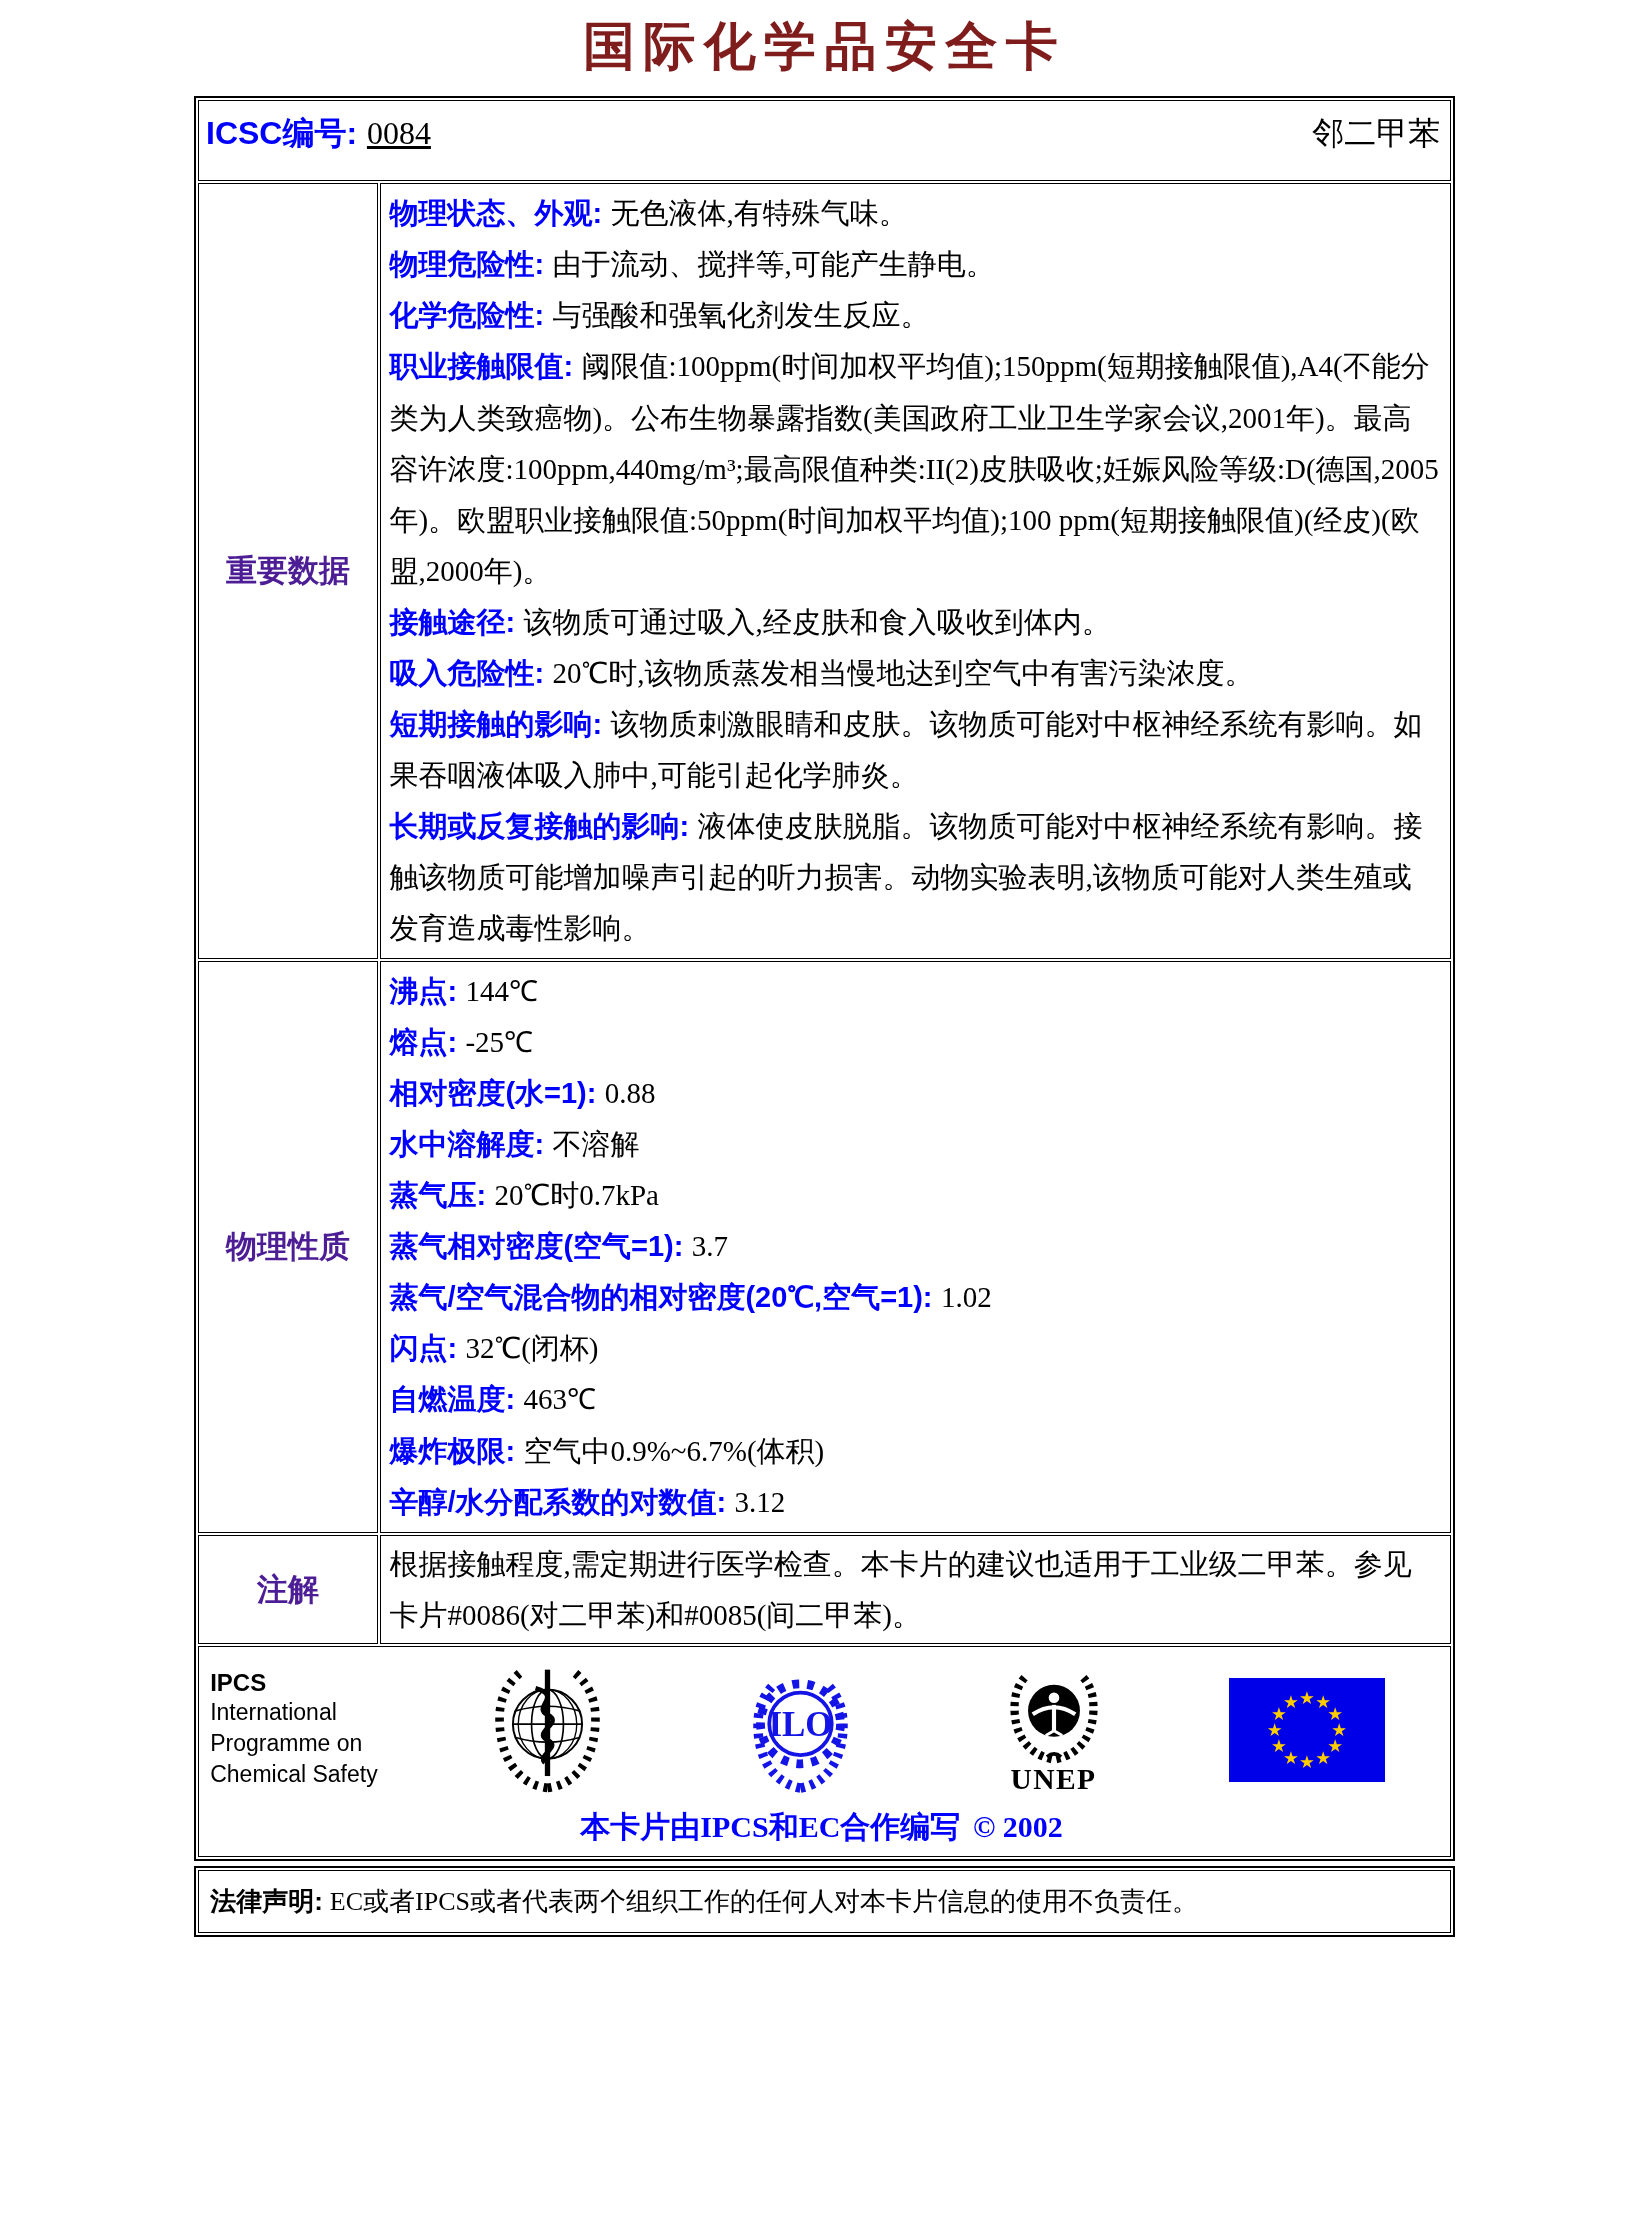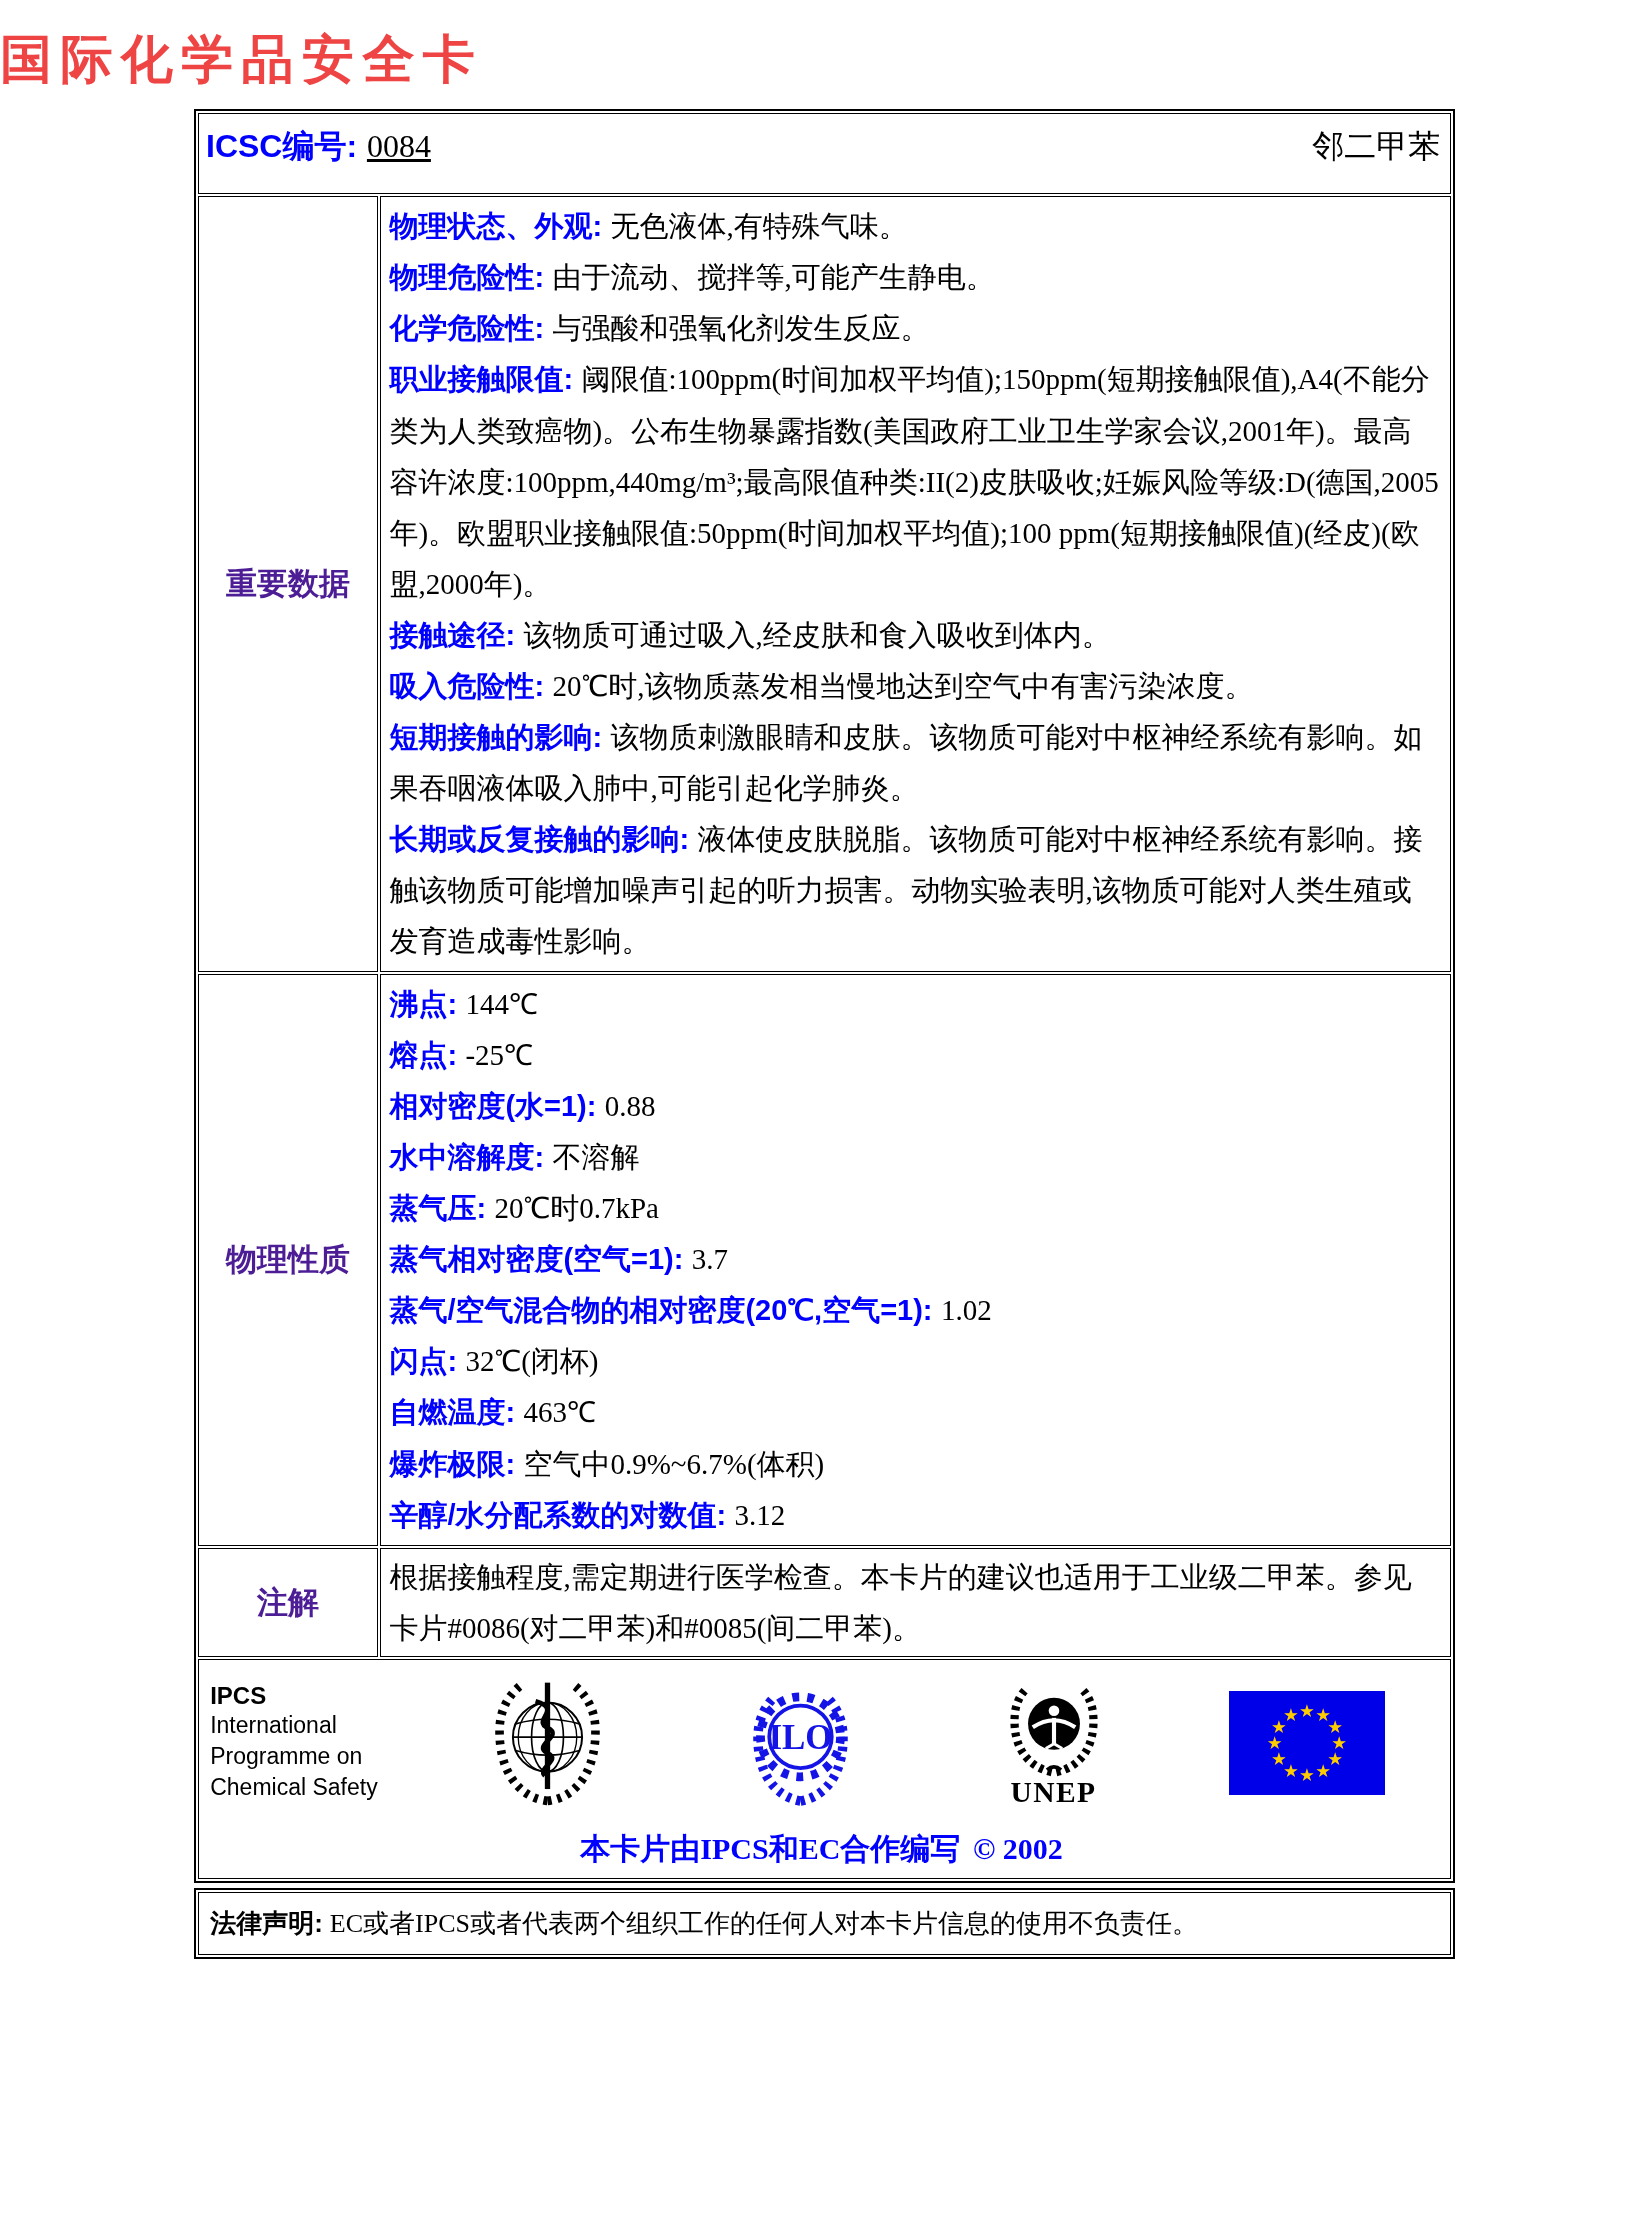--- a/index.html
+++ b/index.html
@@ -1,22 +1,22 @@
 <!DOCTYPE html>
 <html style="font-size:11.2px"><head>
 <meta charset="utf-8">
 <style>
   html,body { margin:0; padding:0; background:#ffffff; }
   .page {
     width:1649px; height:2239px; background:#ffffff; position:relative;
     font-family:"Liberation Serif", serif; color:#000;
   }
   .doc-title {
-    padding-top:25px; text-align:left;
-    color:#ef4444; font-size:52px; font-weight:bold; letter-spacing:8.4px;
+    padding-top:12px; text-align:center;
+    color:#7f1d1d; font-size:52px; font-weight:bold; letter-spacing:8.4px;
     font-family:"Liberation Serif", serif;
   }
   table.card {
     width:1261px; margin:14px auto 0; background:#ffffff;
     border:2.8px solid #000; border-collapse:separate; border-spacing:2.1px;
     table-layout:fixed;
   }
   table.card td { border:1.4px solid #000; background:#fff; }
   col.c-label { width:180px; }
 
@@ -44,21 +44,21 @@
 
   .slim { padding-top:2.8px; padding-bottom:2.8px; }
 
   .footer-cell { padding:12.6px 17px 8.4px 11.2px; vertical-align:top; }
   .logos { display:flex; align-items:center; }
   .ipcs-block { width:211px; font-family:"Liberation Sans", sans-serif; }
   .ipcs-title { font-size:24px; font-weight:bold; line-height:1.2; }
   .ipcs-line { font-size:23px; line-height:1.35; }
   .logo-slot { flex:1; display:flex; flex-direction:column; align-items:center; justify-content:center; }
   .unep-word { font-family:"Liberation Serif", serif; font-weight:bold; font-size:29.5px; letter-spacing:1.4px; margin-top:-4.2px; }
-  .credit { text-align:center; margin-top:17px; font-size:30px; font-weight:bold; color:#0000ff; }
+  .credit { text-align:center; margin-top:8px; font-size:30px; font-weight:bold; color:#0000ff; }
   .credit .copy { margin-left:12.6px; }
 
   table.legal-table {
     width:1261px; margin:4.2px auto 0; background:#fff;
     border:2.8px solid #000; border-collapse:separate; border-spacing:2.1px;
     table-layout:fixed;
   }
   table.legal-table td { border:1.4px solid #000; }
   .legal-cell { padding:11.2px 11.2px; font-size:26px; line-height:1.5; }
   .legal-key { color:#000; font-weight:bold; font-family:"Liberation Sans", sans-serif; padding-right:7px; }

